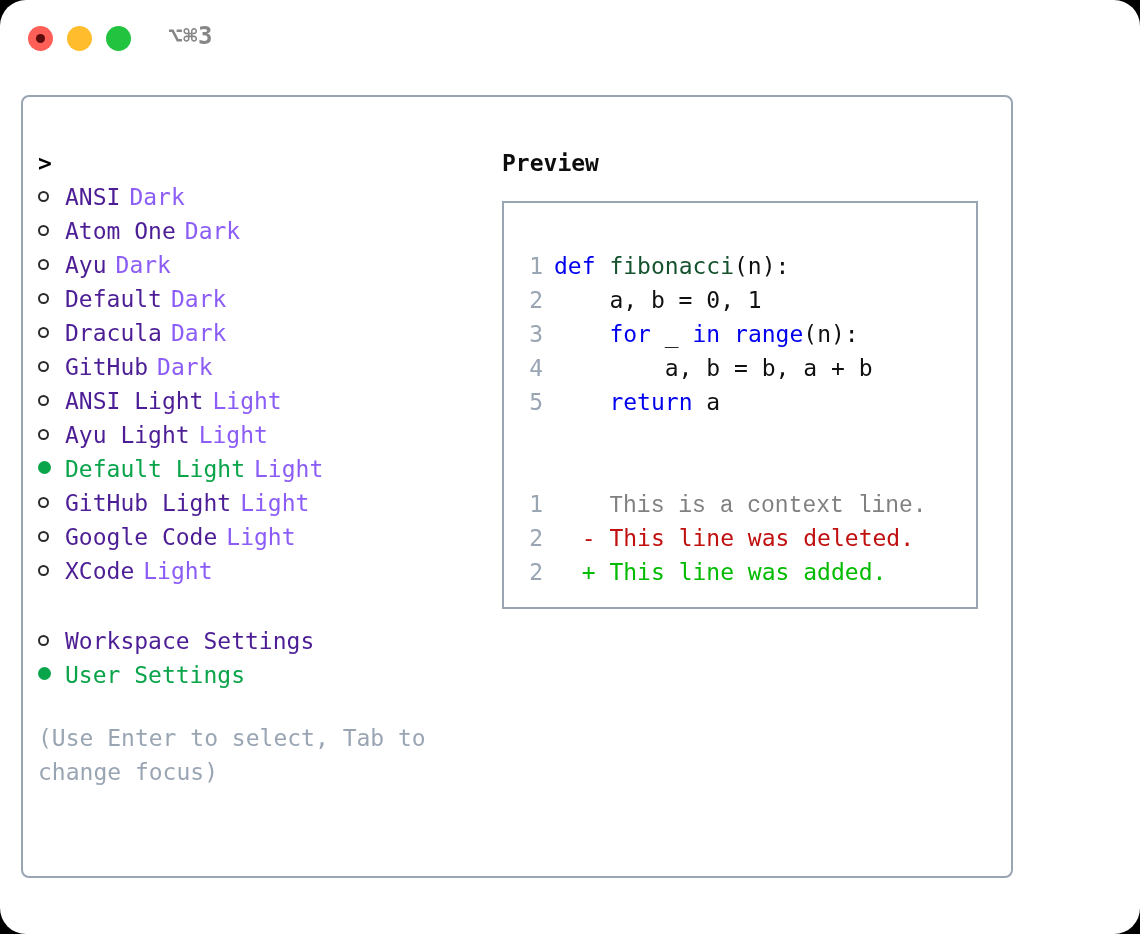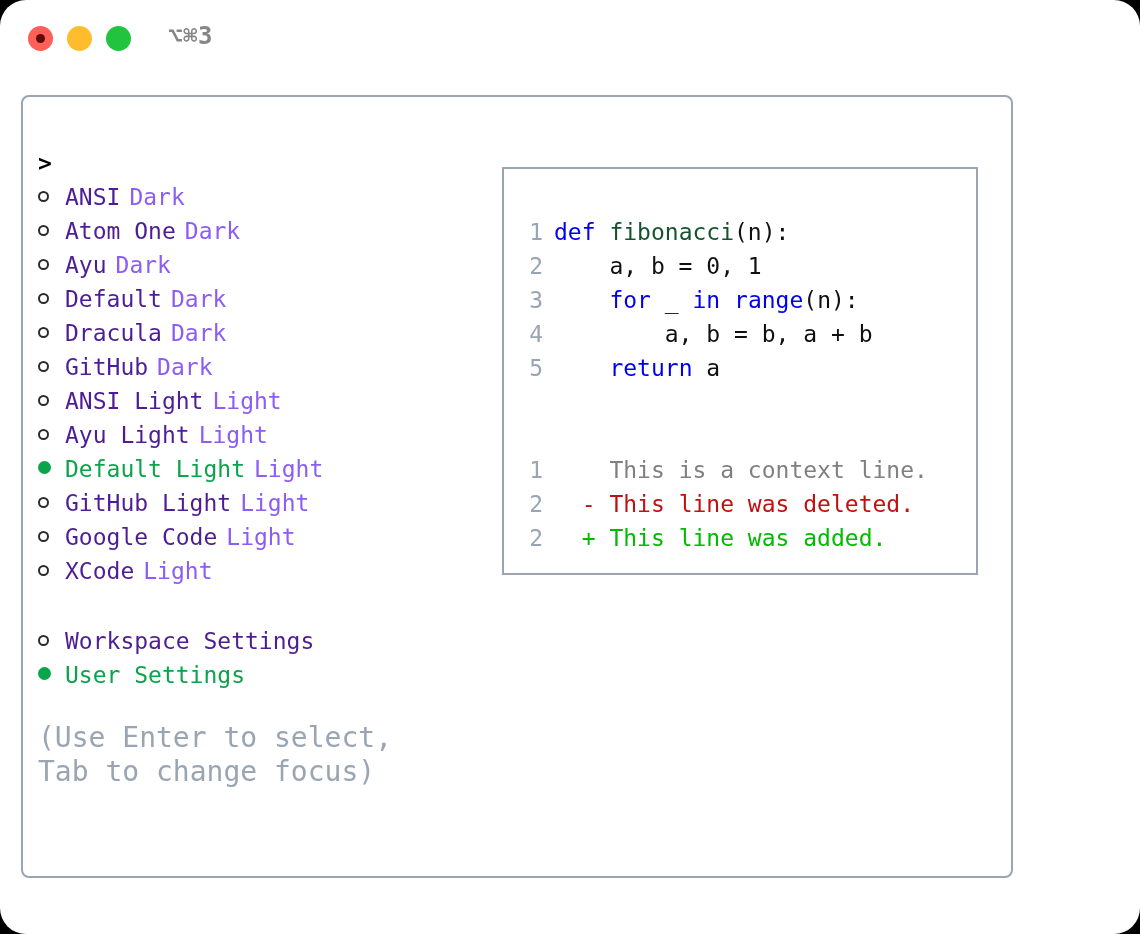--- a/index.html
+++ b/index.html
@@ -157,21 +157,21 @@
     color: #8b5cf6;
     padding-left: 9px;
   }
 
   .section-gap {
     height: 36px;
   }
 
   .hint {
     margin-top: 29px;
-    font-size: 28px;
+    font-size: 23px;
     line-height: 34px;
     color: #9aa5b4;
     width: 400px;
     white-space: pre-wrap;
   }
 
   
   .right-col {
     position: absolute;
     left: 479px;
@@ -205,21 +205,21 @@
   .ln {
     display: inline-block;
     width: 26px;
     text-align: right;
     color: #9aa5b4;
     margin-right: 11px;
   }
   .tok-kw   { color: #0000ee; }
   .tok-fn   { color: #14532d; }
   .tok-txt  { color: #101010; }
-  .tok-dim  { color: #808080; }
+  .tok-dim  { color: #808080; font-family: Liberation Mono, monospace; }
   .tok-del  { color: #c01010; }
   .tok-add  { color: #00bb00; }
   .code-blank { display: block; height: 34px; }
 </style>
 </head>
 <body>
 
 <div class="window">
 
   <div class="titlebar">
@@ -260,20 +260,21 @@
 
         <div id="apply-list">
             <div class="list-row"><span class="marker radio-off"></span><span class="row-title">Workspace Settings</span></div>
             <div class="list-row"><span class="marker radio-on"></span><span class="row-title selected">User Settings</span></div>
           </div>
 
         <div class="hint">(Use Enter to select, Tab to change focus)</div>
       </div>
 
       <div class="right-col">
+        <div class="preview-label">Preview</div>
         <div class="preview-box">
           <div class="code" id="code-block"><span class="code-line"><span class="ln">1</span><span class="tok-kw">def </span><span class="tok-fn">fibonacci</span><span class="tok-txt">(n):</span></span><span class="code-line"><span class="ln">2</span><span class="tok-txt">    a, b = 0, 1</span></span><span class="code-line"><span class="ln">3</span><span class="tok-txt">    </span><span class="tok-kw">for</span><span class="tok-txt"> _ </span><span class="tok-kw">in</span><span class="tok-txt"> </span><span class="tok-kw">range</span><span class="tok-txt">(n):</span></span><span class="code-line"><span class="ln">4</span><span class="tok-txt">        a, b = b, a + b</span></span><span class="code-line"><span class="ln">5</span><span class="tok-txt">    </span><span class="tok-kw">return</span><span class="tok-txt"> a</span></span><span class="code-blank"></span><span class="code-blank"></span><span class="code-line"><span class="ln">1</span><span class="tok-dim">    </span><span class="tok-dim">This is a context line.</span></span><span class="code-line"><span class="ln">2</span><span class="tok-del">  - </span><span class="tok-del">This line was deleted.</span></span><span class="code-line"><span class="ln">2</span><span class="tok-add">  + </span><span class="tok-add">This line was added.</span></span></div>
         </div>
       </div>
 
     </div>
   </div>
 
 </div>
 

